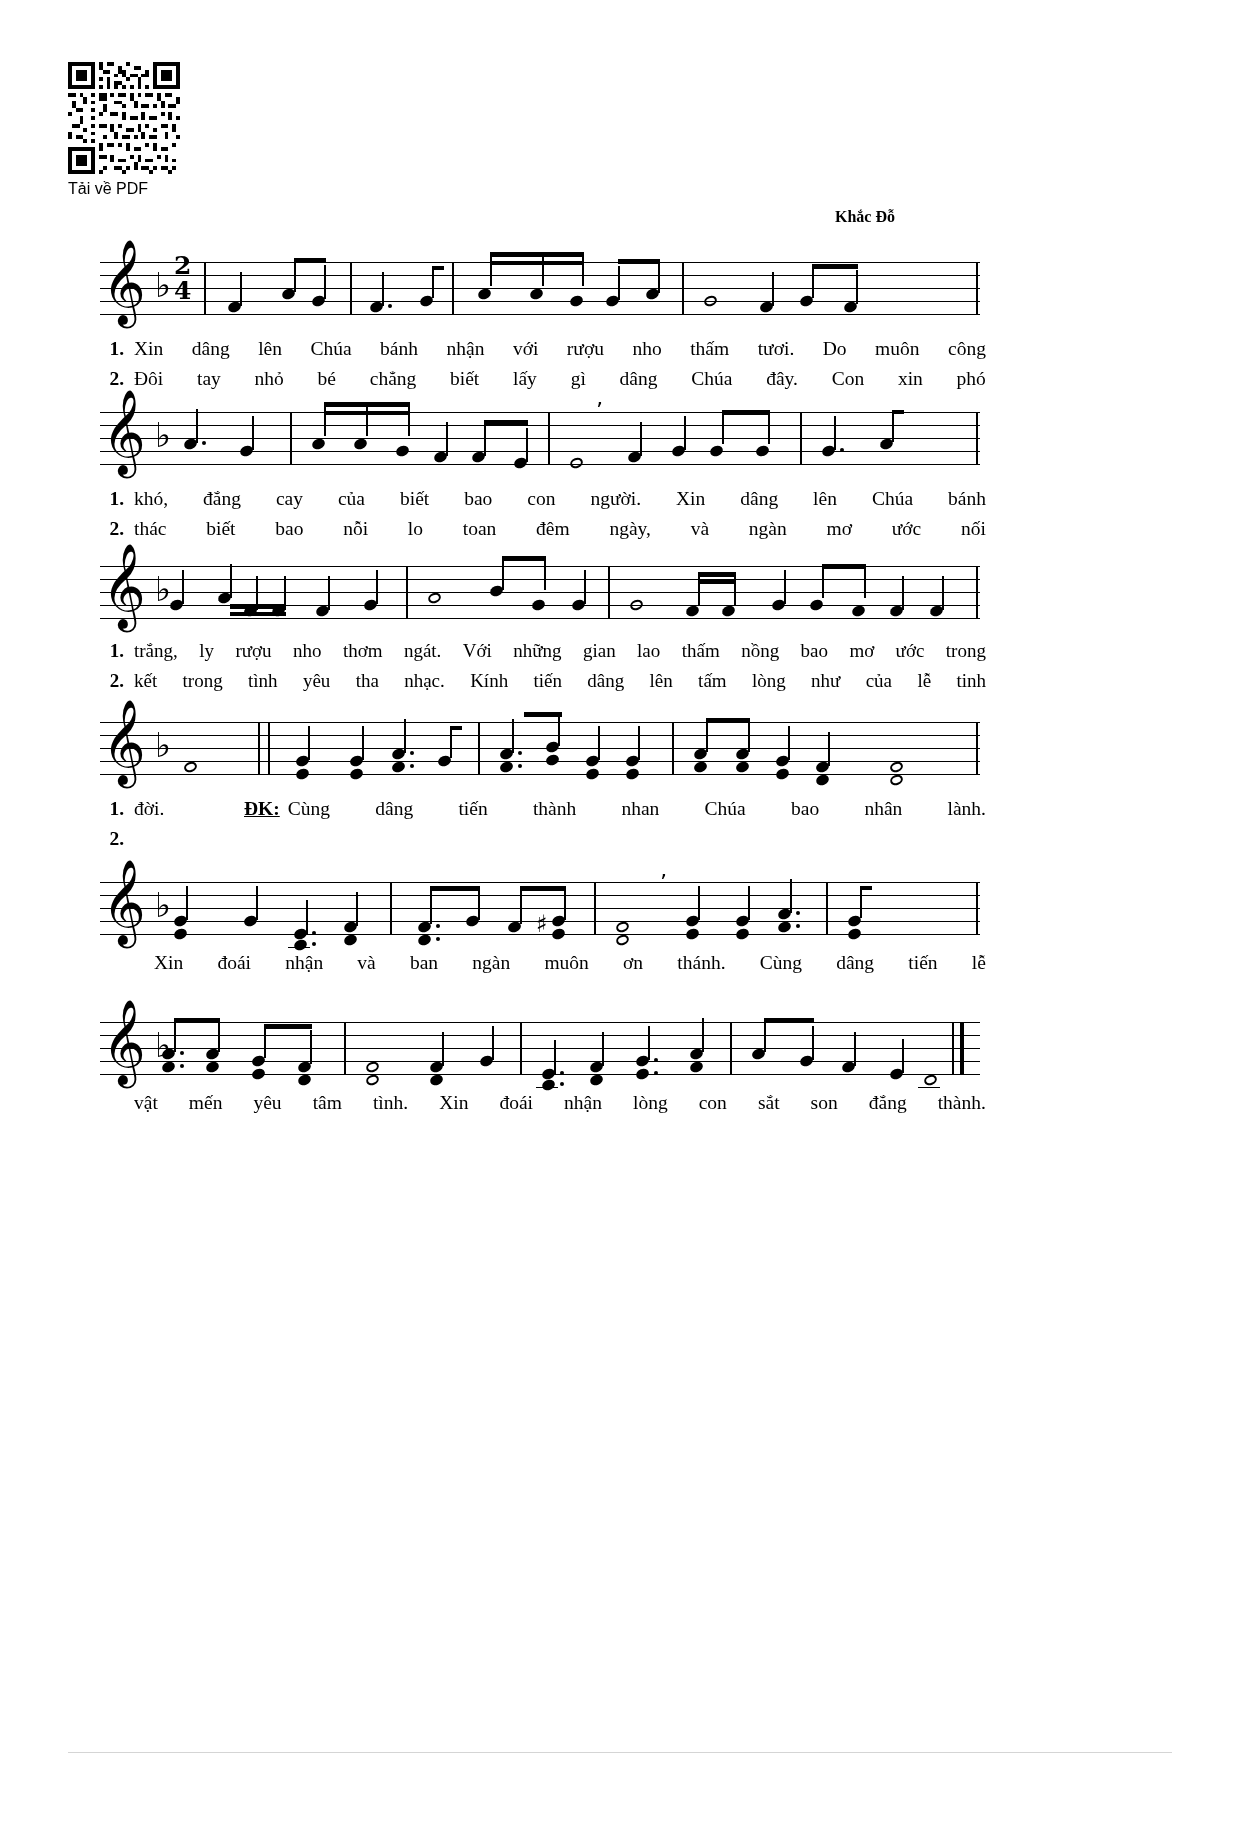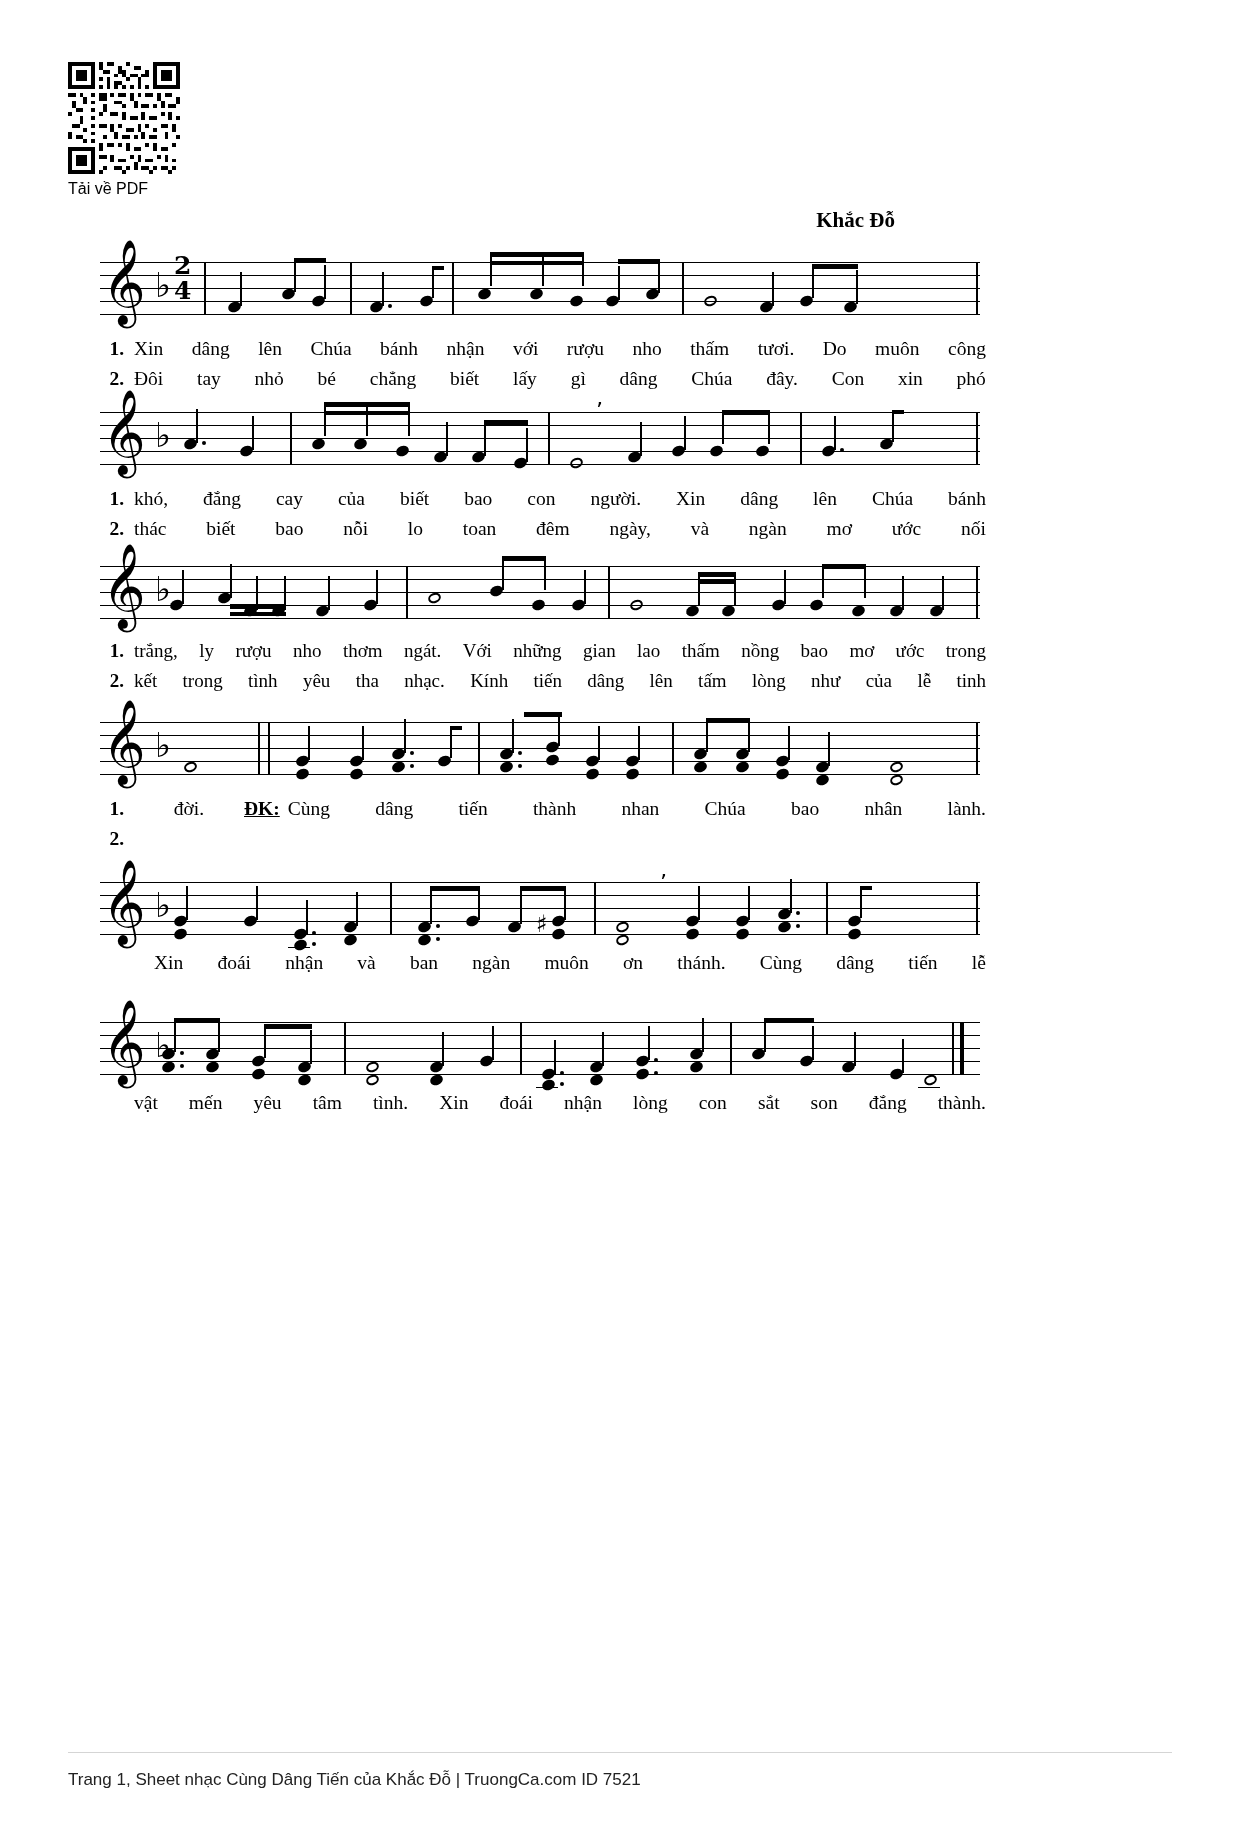--- a/index.html
+++ b/index.html
@@ -55,21 +55,21 @@
     font-weight: bold;
     font-size: 54px;
     letter-spacing: 1px;
   }
   .composer {
     position: absolute;
     right: 345px;
     top: 208px;
     font-family: "Liberation Serif", serif;
     font-weight: bold;
-    font-size: 21px;
+    font-size: 16px;
   }
 
   
   .system {
     position: absolute;
     left: 100px;
     width: 880px;
   }
   .staff {
     position: relative;
@@ -749,21 +749,21 @@
         <div class="note" style="left:716px; top:53px;"></div>
       <div class="stem" style="left:728px; top:10px;"></div>
       <div class="note hollow" style="left:790px; top:40px;"></div>
       <div class="note hollow" style="left:790px; top:53px;"></div>
       <div class="endbar-thin" style="left:876px;"></div>
     </div>
   </div>
   <div class="lyrics" style="top:798px;">
     <div class="lyric-row">
       <span class="verse-num">1.</span>
-      <span style="display:flex; align-items:baseline; flex:1;text-align:center;">
+      <span style="display:flex; align-items:baseline; flex:1;">
         <span style="width:110px; flex:none;">đời.</span>
         <span class="dk">ĐK:</span>
         <span class="lyric-words" style="flex:1;">
           <span>Cùng</span>
           <span>dâng</span>
           <span>tiến</span>
           <span>thành</span>
           <span>nhan</span>
           <span>Chúa</span>
           <span>bao</span>
@@ -951,15 +951,14 @@
         <span>sắt</span>
         <span>son</span>
         <span>đắng</span>
         <span>thành.</span>
       </span>
     </div>
   </div>
 
 
   <div class="footer-sep"></div>
-  <div class="footer">Trang 1, Sheet nhạc Cùng Dâng Tiến của Khắc Đỗ | TruongCa.com ID 7521</div>
 
 </div>
 
 </body></html>

